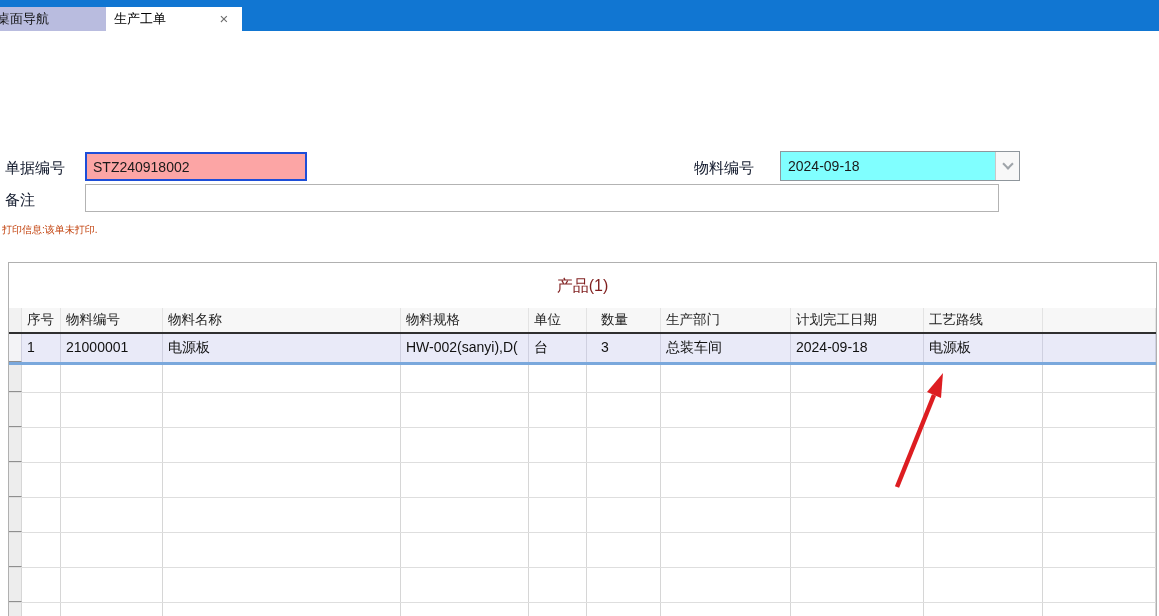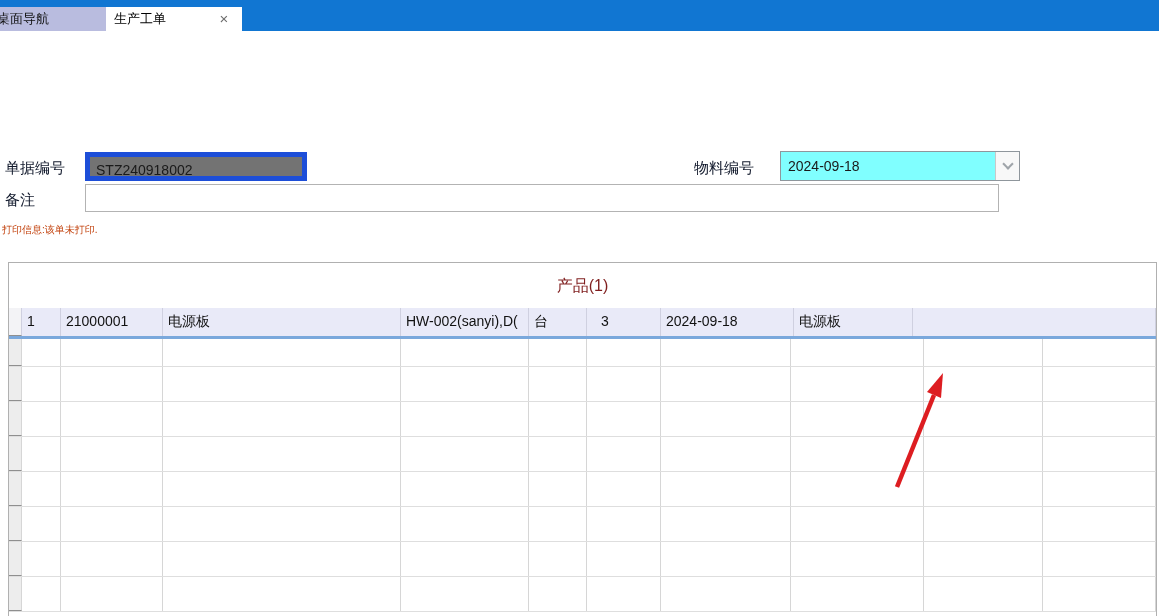--- a/index.html
+++ b/index.html
@@ -11,21 +11,21 @@
   .topbar { left:0; top:0; width:1159px; height:31px; background:#1176d2; }
   .tab { position:absolute; top:7px; height:24px; font-size:13px; line-height:24px;
     white-space:nowrap; overflow:hidden; cursor:default; }
   .tab-inactive { left:0; width:128px; background:#b9bcdf; color:#101010; text-indent:-3px; }
   .tab-active { left:106px; width:136px; background:#ffffff; color:#000; padding-left:8px; }
   .tab-close { position:absolute; right:10px; top:0; width:16px; text-align:center;
     color:#6d6d6d; font-size:15px; line-height:23px; }
 
   
   .flabel { font-size:15px; color:#0f172a; white-space:nowrap; }
-  .field { border:5px solid #1d4ed8; background:#737373; font-size:14px;
+  .field { border:2px solid #1d4ed8; background:#fca5a5; font-size:14px;
     line-height:26px; padding-left:6px; white-space:nowrap; overflow:hidden; }
   .docno { left:85px; top:152px; width:222px; height:29px; }
   .datectl { left:780px; top:151px; width:240px; height:30px; border:1px solid #8f969c;
     display:flex; background:#fff; }
   .dateval { flex:1; background:#80ffff; font-size:14px; line-height:28px; padding-left:7px; }
   .datebtn { width:24px; background:#f8f8f8; border-left:1px solid #c9c9c9;
     display:flex; align-items:center; justify-content:center; }
   .chev { width:8px; height:8px; border-right:2px solid #9fa4a9; border-bottom:2px solid #9fa4a9;
     transform:rotate(45deg); margin-top:-4px; }
   .remarks { left:85px; top:184px; width:914px; height:28px; background:#fff;
@@ -80,29 +80,43 @@
 </div>
 
 <div class="abs flabel" style="left:5px; top:191px;">备注</div>
 <div class="abs field remarks"></div>
 
 <div class="abs printinfo">打印信息:该单未打印.</div>
 
 <div class="abs panel">
   <div class="ptitle">产品(1)</div>
 
+  <div class="grow ghead">
+    <div class="gc gsel"></div>
+    <div class="gc c0">序号</div>
+    <div class="gc c1">物料编号</div>
+    <div class="gc c2">物料名称</div>
+    <div class="gc c3">物料规格</div>
+    <div class="gc c4">单位</div>
+    <div class="gc c5">数量</div>
+    <div class="gc c6">生产部门</div>
+    <div class="gc c7">计划完工日期</div>
+    <div class="gc c8">工艺路线</div>
+    <div class="gc c9"></div>
+  </div>
 
   <div class="grow gdata">
     <div class="gc gsel"></div>
     <div class="gc c0">1</div>
     <div class="gc c1">21000001</div>
     <div class="gc c2">电源板</div>
     <div class="gc c3">HW-002(sanyi),D(</div>
     <div class="gc c4">台</div>
     <div class="gc c5">3</div>
+    <div class="gc c6">总装车间</div>
     <div class="gc c7">2024-09-18</div>
     <div class="gc c8">电源板</div>
     <div class="gc c9"></div>
   </div>
 
   <div id="empty-rows">
       <div class="grow gempty first">
         <div class="gc gsel"></div>
         <div class="gc c0"></div>
         <div class="gc c1"></div>

